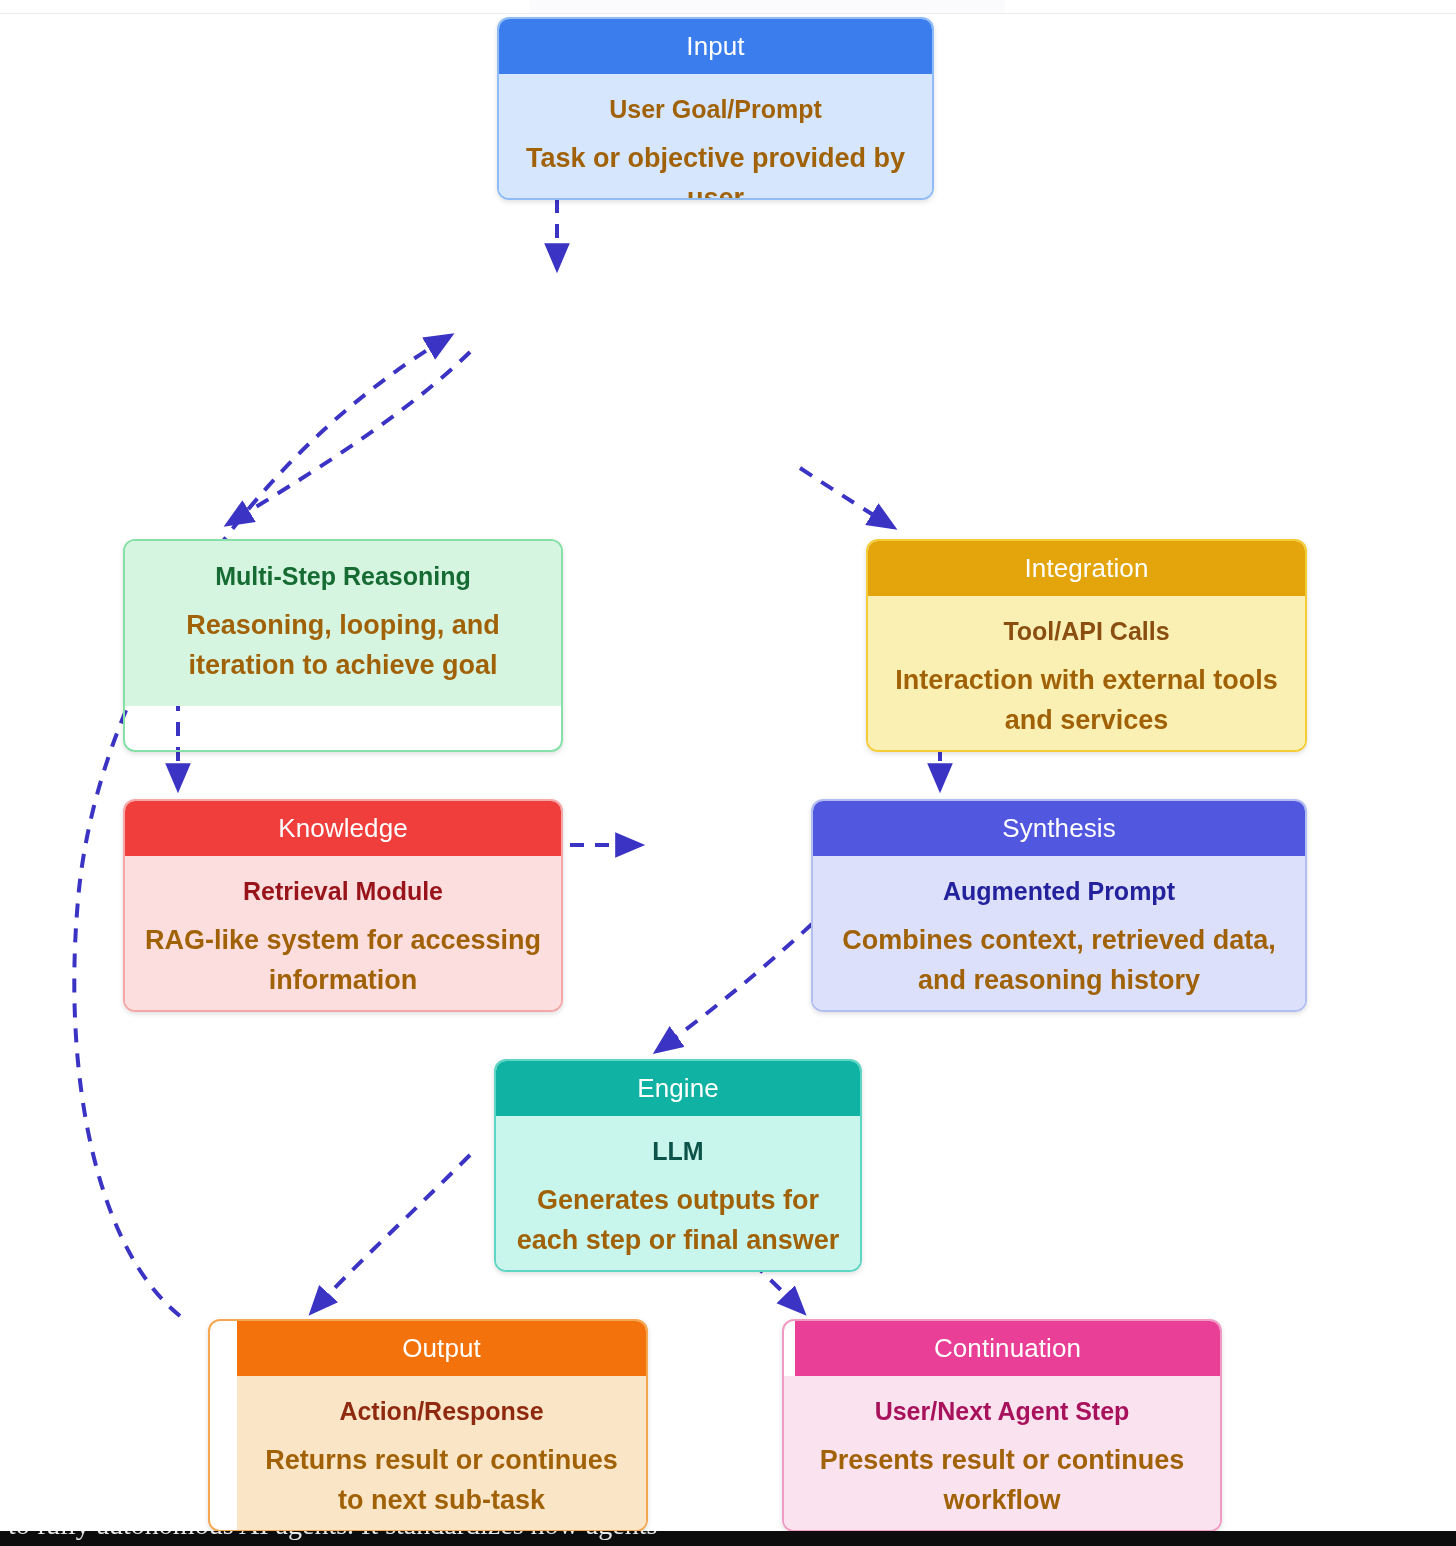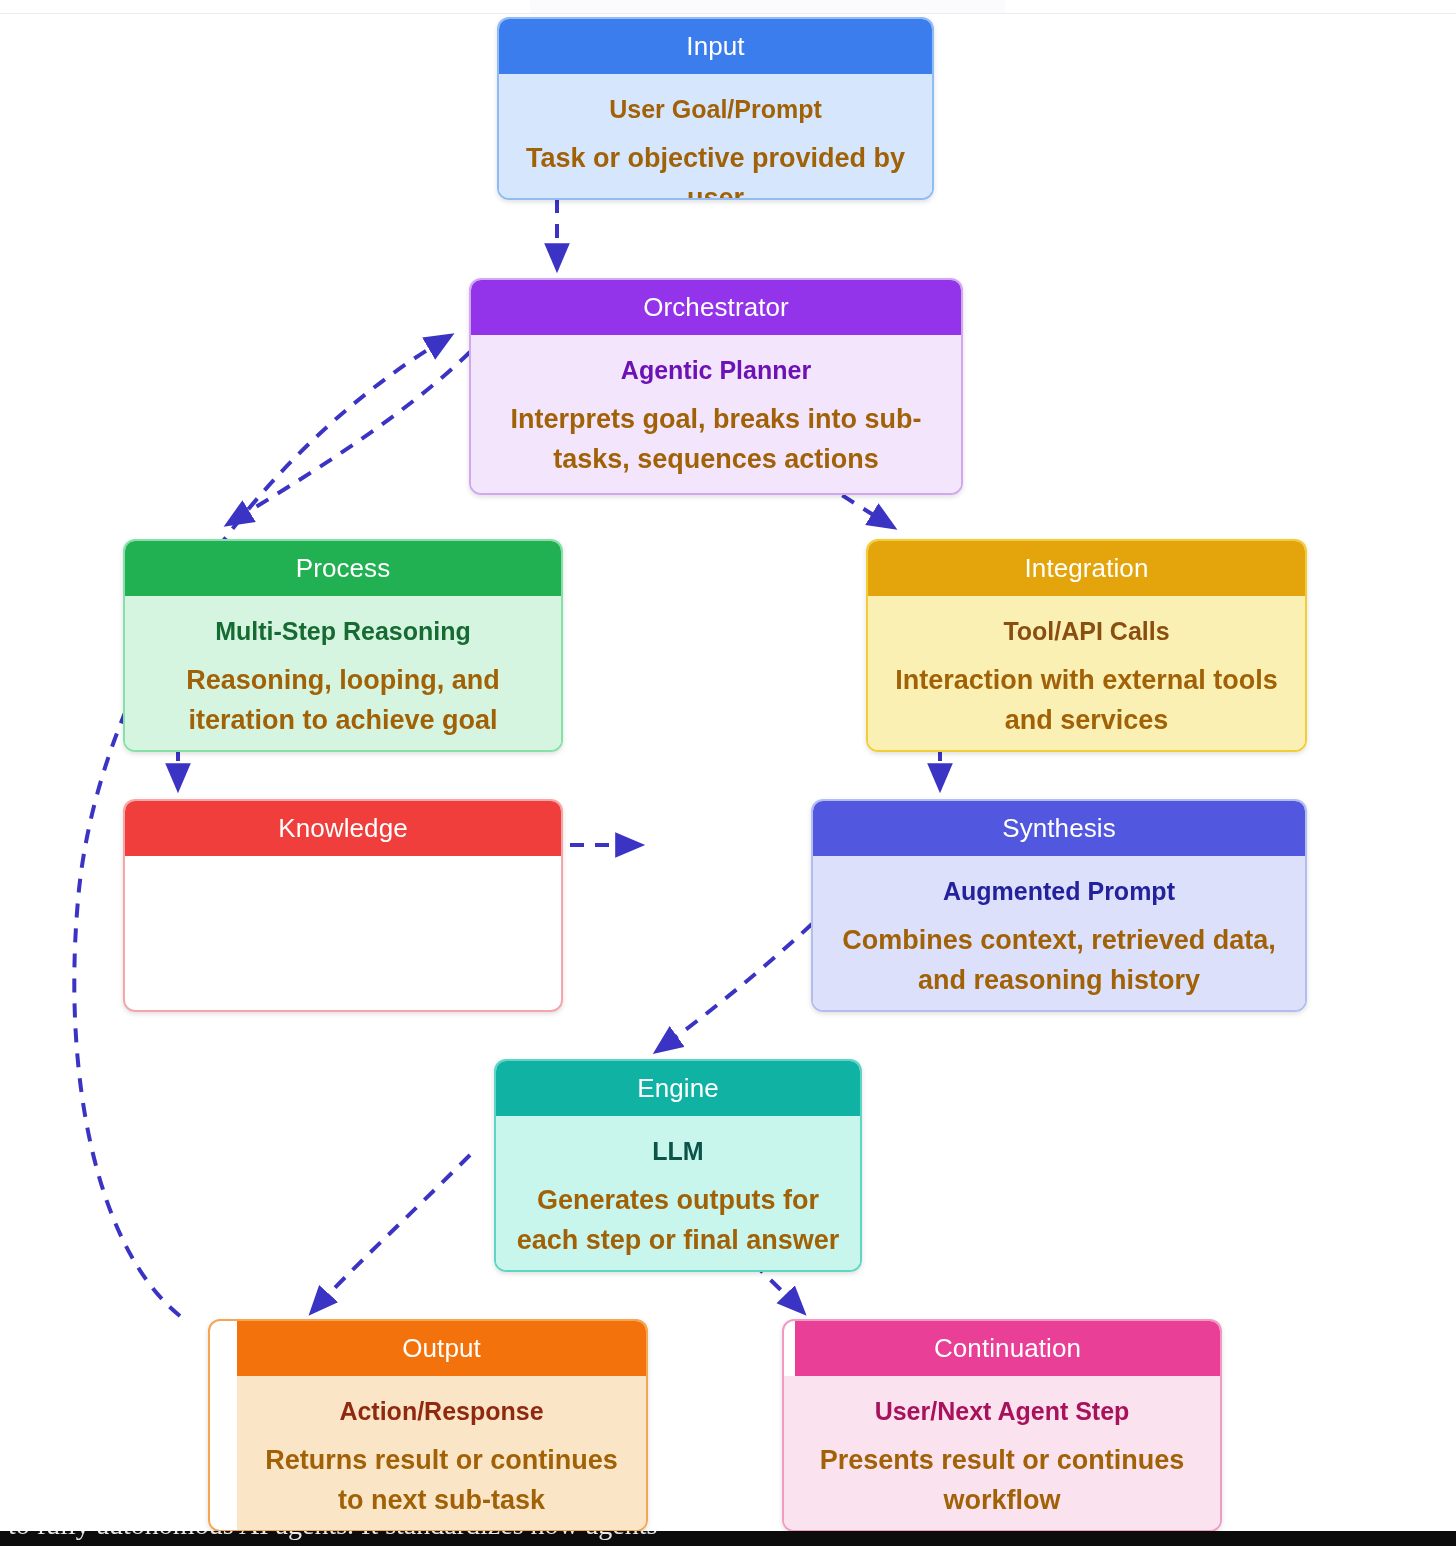--- a/index.html
+++ b/index.html
@@ -184,46 +184,42 @@
   </svg>
 
   <div class="node n-input" style="left:497px; top:17px; width:437px; height:183px;">
     <div class="hdr">Input</div>
     <div class="body">
       <div class="title">User Goal/Prompt</div>
       <div class="desc">Task or objective provided by user</div>
     </div>
   </div>
 
-  <div class="node n-orch" style="left:469px; top:278px; width:494px; height:217px;">
-    <div class="hdr">Orchestrator</div>
-    <div class="body">
-      <div class="title">Agentic Planner</div>
-      <div class="desc">Interprets goal, breaks into sub-tasks, sequences actions</div>
-    </div>
-  </div>
 
   <div class="node n-process" style="left:123px; top:539px; width:440px; height:213px;">
-    <div class="hdr">Process</div>
     <div class="body">
       <div class="title">Multi-Step Reasoning</div>
       <div class="desc">Reasoning, looping, and iteration to achieve goal</div>
     </div>
   </div>
 
   <div class="node n-integration" style="left:866px; top:539px; width:441px; height:213px;">
     <div class="hdr">Integration</div>
     <div class="body">
       <div class="title">Tool/API Calls</div>
       <div class="desc">Interaction with external tools and services</div>
     </div>
   </div>
 
   <div class="node n-knowledge" style="left:123px; top:799px; width:440px; height:213px;">
     <div class="hdr">Knowledge</div>
+    <div class="body">
+      <div class="title">Retrieval Module</div>
+      <div class="desc">RAG-like system for accessing information</div>
+    </div>
   </div>
 
   <div class="node n-synthesis" style="left:811px; top:799px; width:496px; height:213px;">
     <div class="hdr">Synthesis</div>
     <div class="body">
       <div class="title">Augmented Prompt</div>
       <div class="desc">Combines context, retrieved data, and reasoning history</div>
     </div>
   </div>
 

